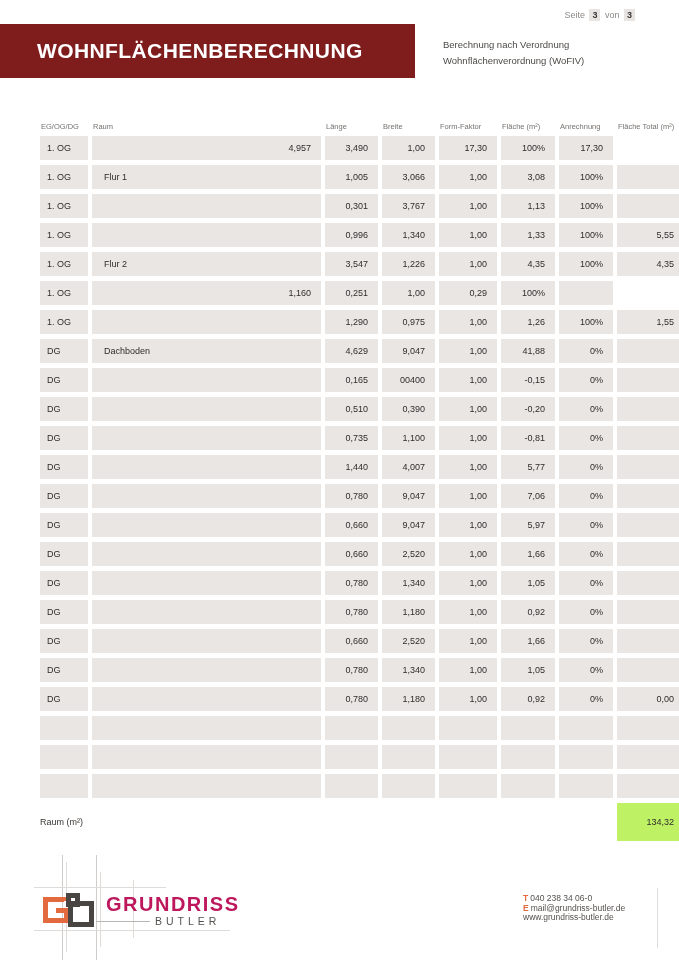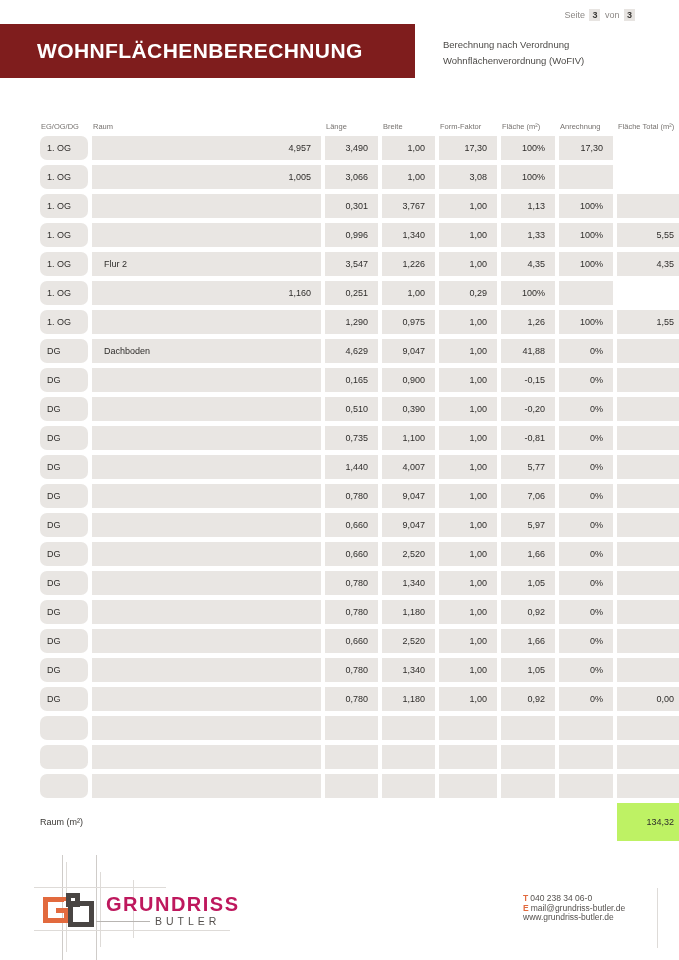--- a/index.html
+++ b/index.html
@@ -33,21 +33,21 @@
     grid-template-columns:48px 1fr 53px 53px 58px 54px 54px 67px;
     column-gap:4px;
   }
   .thead{font-size:7.5px;color:#76726f;margin-bottom:5px;}
   .thead span{padding-left:1px;white-space:nowrap;overflow:visible;}
   .tbody .grid-row{margin-bottom:5px;}
   .cell{
     background:#e9e6e3;height:24px;line-height:24px;font-size:9px;color:#2f2d2b;
     white-space:nowrap;overflow:hidden;
   }
-  .cell.floor{padding-left:7px;border-radius:7px;}
+  .cell.floor{padding-left:7px;}
   .cell.room{padding-left:12px;}
   .cell.num{text-align:right;padding-right:10px;}
   .totalrow{position:relative;height:38px;margin-top:2px;}
   .total-label{
     position:absolute;left:0;top:50%;transform:translateY(-50%);
     font-size:9px;color:#3a3835;
   }
   .total-box{
     position:absolute;right:0;top:0;width:67px;height:38px;background:#bef264;
   }
@@ -122,20 +122,21 @@
         <div class="cell floor">1. OG</div>
         <div class="cell num">4,957</div>
         <div class="cell num">3,490</div>
         <div class="cell num">1,00</div>
         <div class="cell num">17,30</div>
         <div class="cell num">100%</div>
         <div class="cell num">17,30</div>
       </div>
       <div class="grid-row">
         <div class="cell floor">1. OG</div>
+        <div class="cell room">Flur 1</div>
         <div class="cell num">1,005</div>
         <div class="cell num">3,066</div>
         <div class="cell num">1,00</div>
         <div class="cell num">3,08</div>
         <div class="cell num">100%</div>
         <div class="cell num"></div>
       </div>
       <div class="grid-row">
         <div class="cell floor">1. OG</div>
         <div class="cell room"></div>
@@ -192,21 +193,21 @@
         <div class="cell num">9,047</div>
         <div class="cell num">1,00</div>
         <div class="cell num">41,88</div>
         <div class="cell num">0%</div>
         <div class="cell num"></div>
       </div>
       <div class="grid-row">
         <div class="cell floor">DG</div>
         <div class="cell room"></div>
         <div class="cell num">0,165</div>
-        <div class="cell num">0,900</div>
+        <div class="cell num">00400</div>
         <div class="cell num">1,00</div>
         <div class="cell num">-0,15</div>
         <div class="cell num">0%</div>
         <div class="cell num"></div>
       </div>
       <div class="grid-row">
         <div class="cell floor">DG</div>
         <div class="cell room"></div>
         <div class="cell num">0,510</div>
         <div class="cell num">0,390</div>

